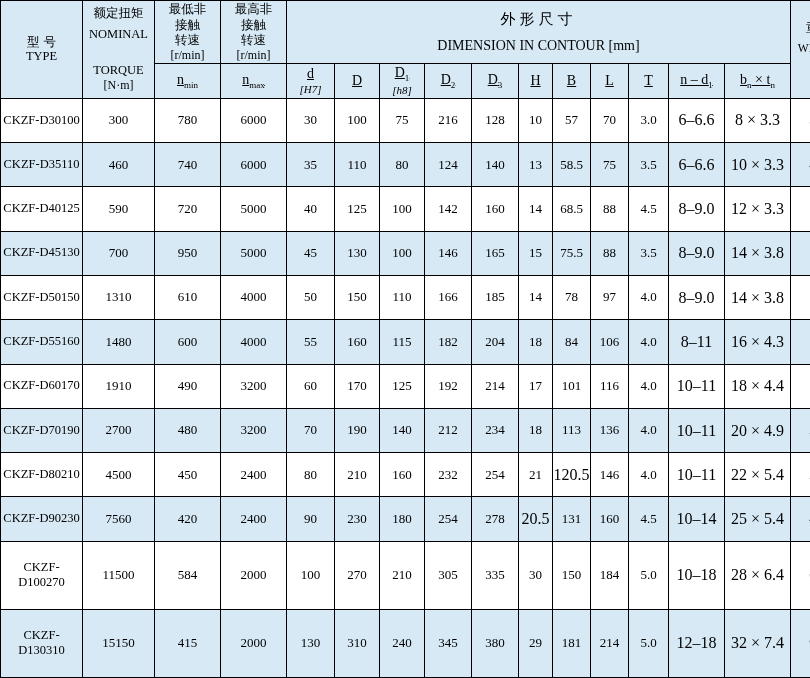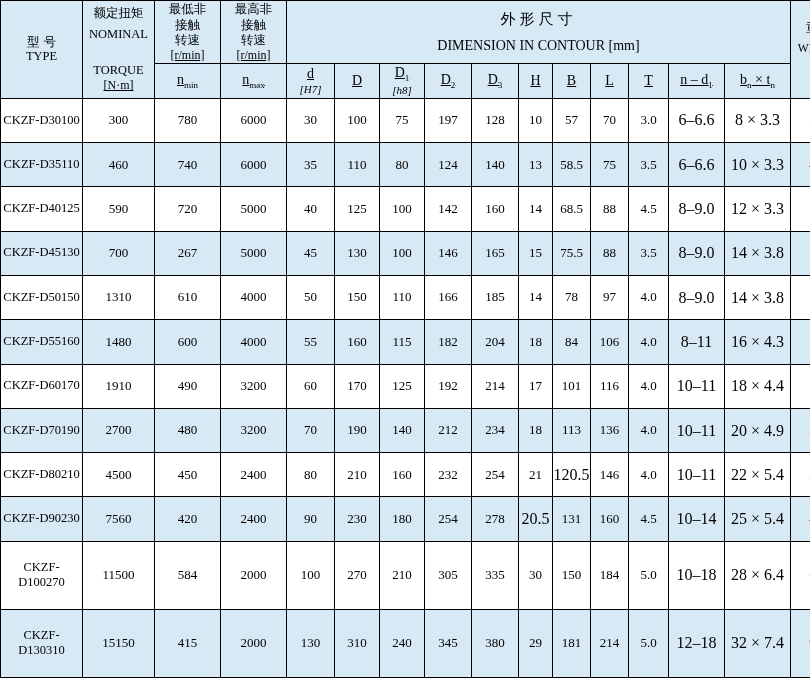--- a/index.html
+++ b/index.html
@@ -40,21 +40,20 @@
   }
   .hdr .en {
     font-family: "Liberation Serif", serif;
     font-size: 12.5px;
     display: block;
   }
   .hdr .unit {
     font-family: "Liberation Serif", serif;
     font-size: 12px;
     display: block;
-    text-decoration: underline;
   }
   .hdr-big-cn {
     font-family: "DejaVu Sans", sans-serif;
     font-size: 15px;
     letter-spacing: 4px;
     display: block;
     margin-bottom: 8px;
   }
   .hdr-big-en {
     font-family: "Liberation Serif", serif;
@@ -213,21 +212,21 @@
   </thead>
   <tbody>
     <tr class="row-even">
       <td class="type-cell">CKZF-D30100</td>
       <td class="num">300</td>
       <td class="num">780</td>
       <td class="num">6000</td>
       <td class="num">30</td>
       <td class="num">100</td>
       <td class="num">75</td>
-      <td class="num">197</td>
+      <td class="num">216</td>
       <td class="num">128</td>
       <td class="num">10</td>
       <td class="num">57</td>
       <td class="num">70</td>
       <td class="num">3.0</td>
       <td class="num small">6–6.6</td>
       <td class="num small">8 × 3.3</td>
       <td class="num">3.90</td>
     </tr>
     <tr class="row-odd">
@@ -262,21 +261,21 @@
       <td class="num">68.5</td>
       <td class="num">88</td>
       <td class="num">4.5</td>
       <td class="num small">8–9.0</td>
       <td class="num small">12 × 3.3</td>
       <td class="num">7.50</td>
     </tr>
     <tr class="row-odd">
       <td class="type-cell">CKZF-D45130</td>
       <td class="num">700</td>
-      <td class="num">267</td>
+      <td class="num">950</td>
       <td class="num">5000</td>
       <td class="num">45</td>
       <td class="num">130</td>
       <td class="num">100</td>
       <td class="num">146</td>
       <td class="num">165</td>
       <td class="num">15</td>
       <td class="num">75.5</td>
       <td class="num">88</td>
       <td class="num">3.5</td>

